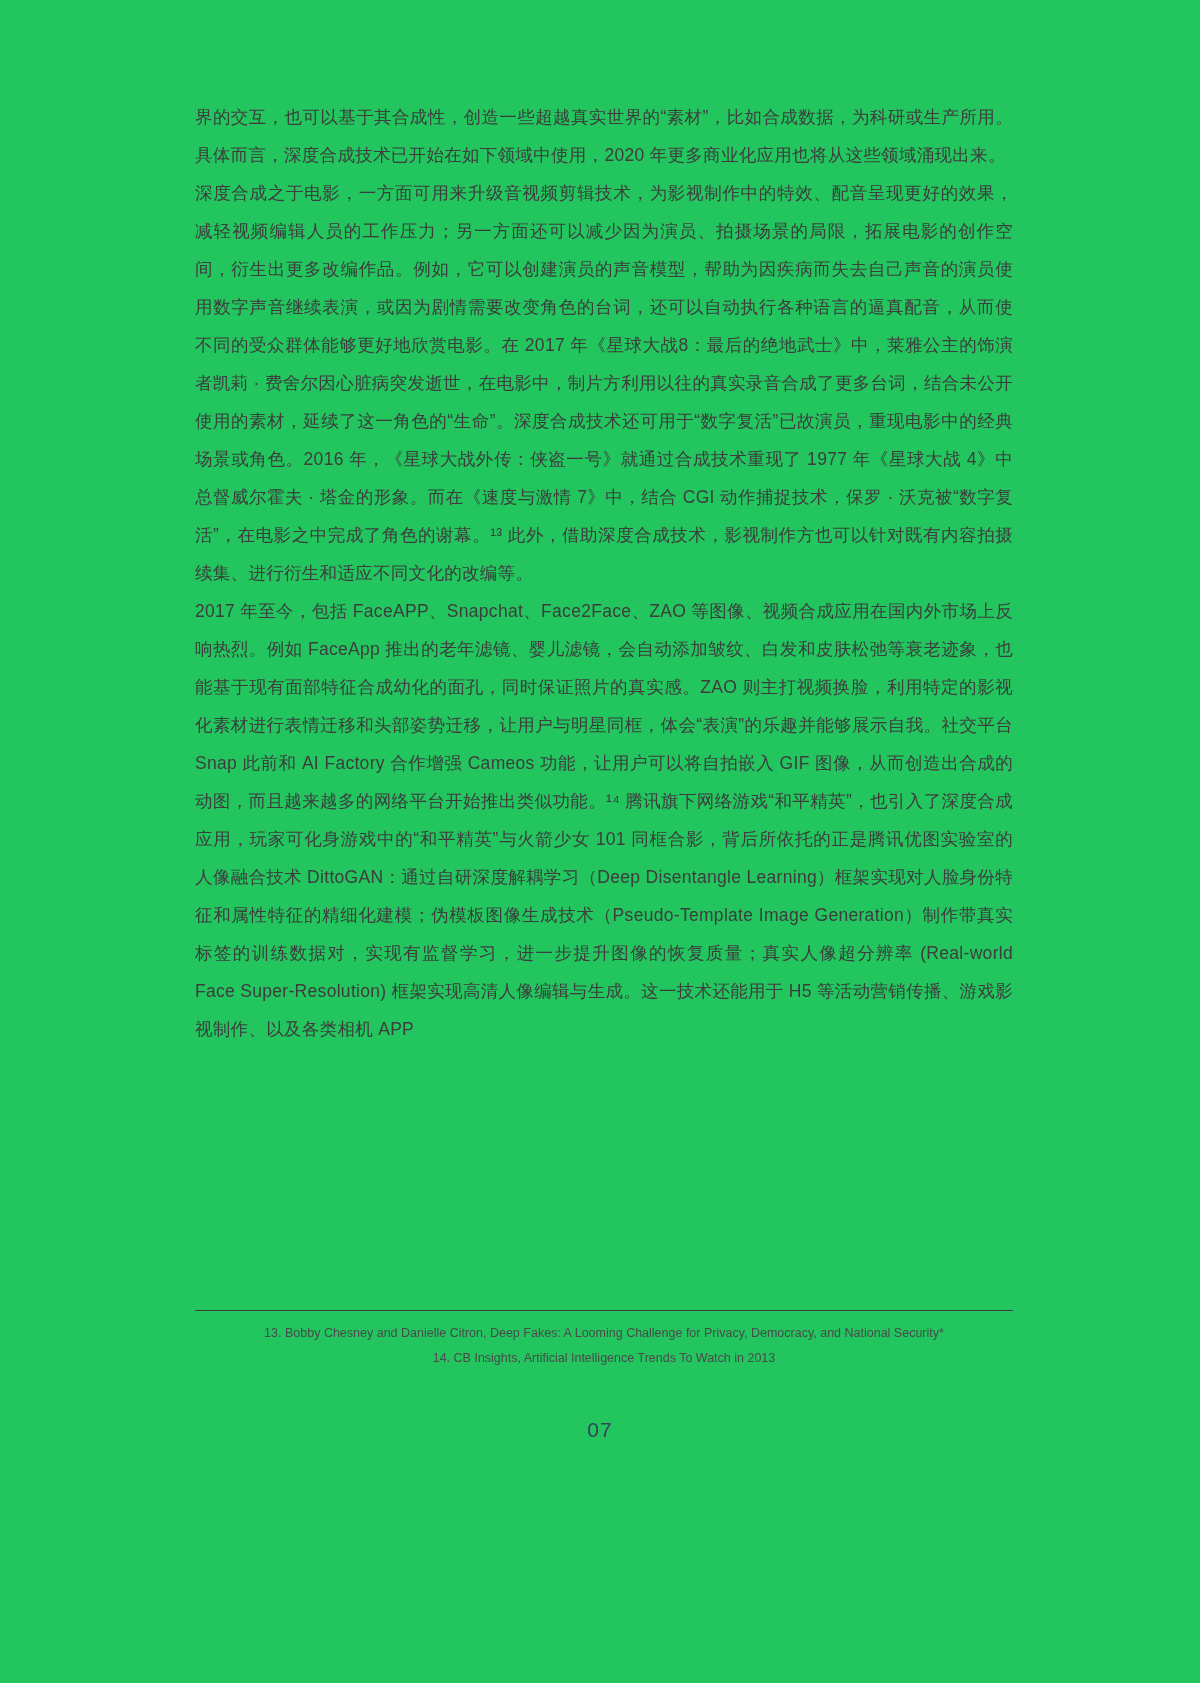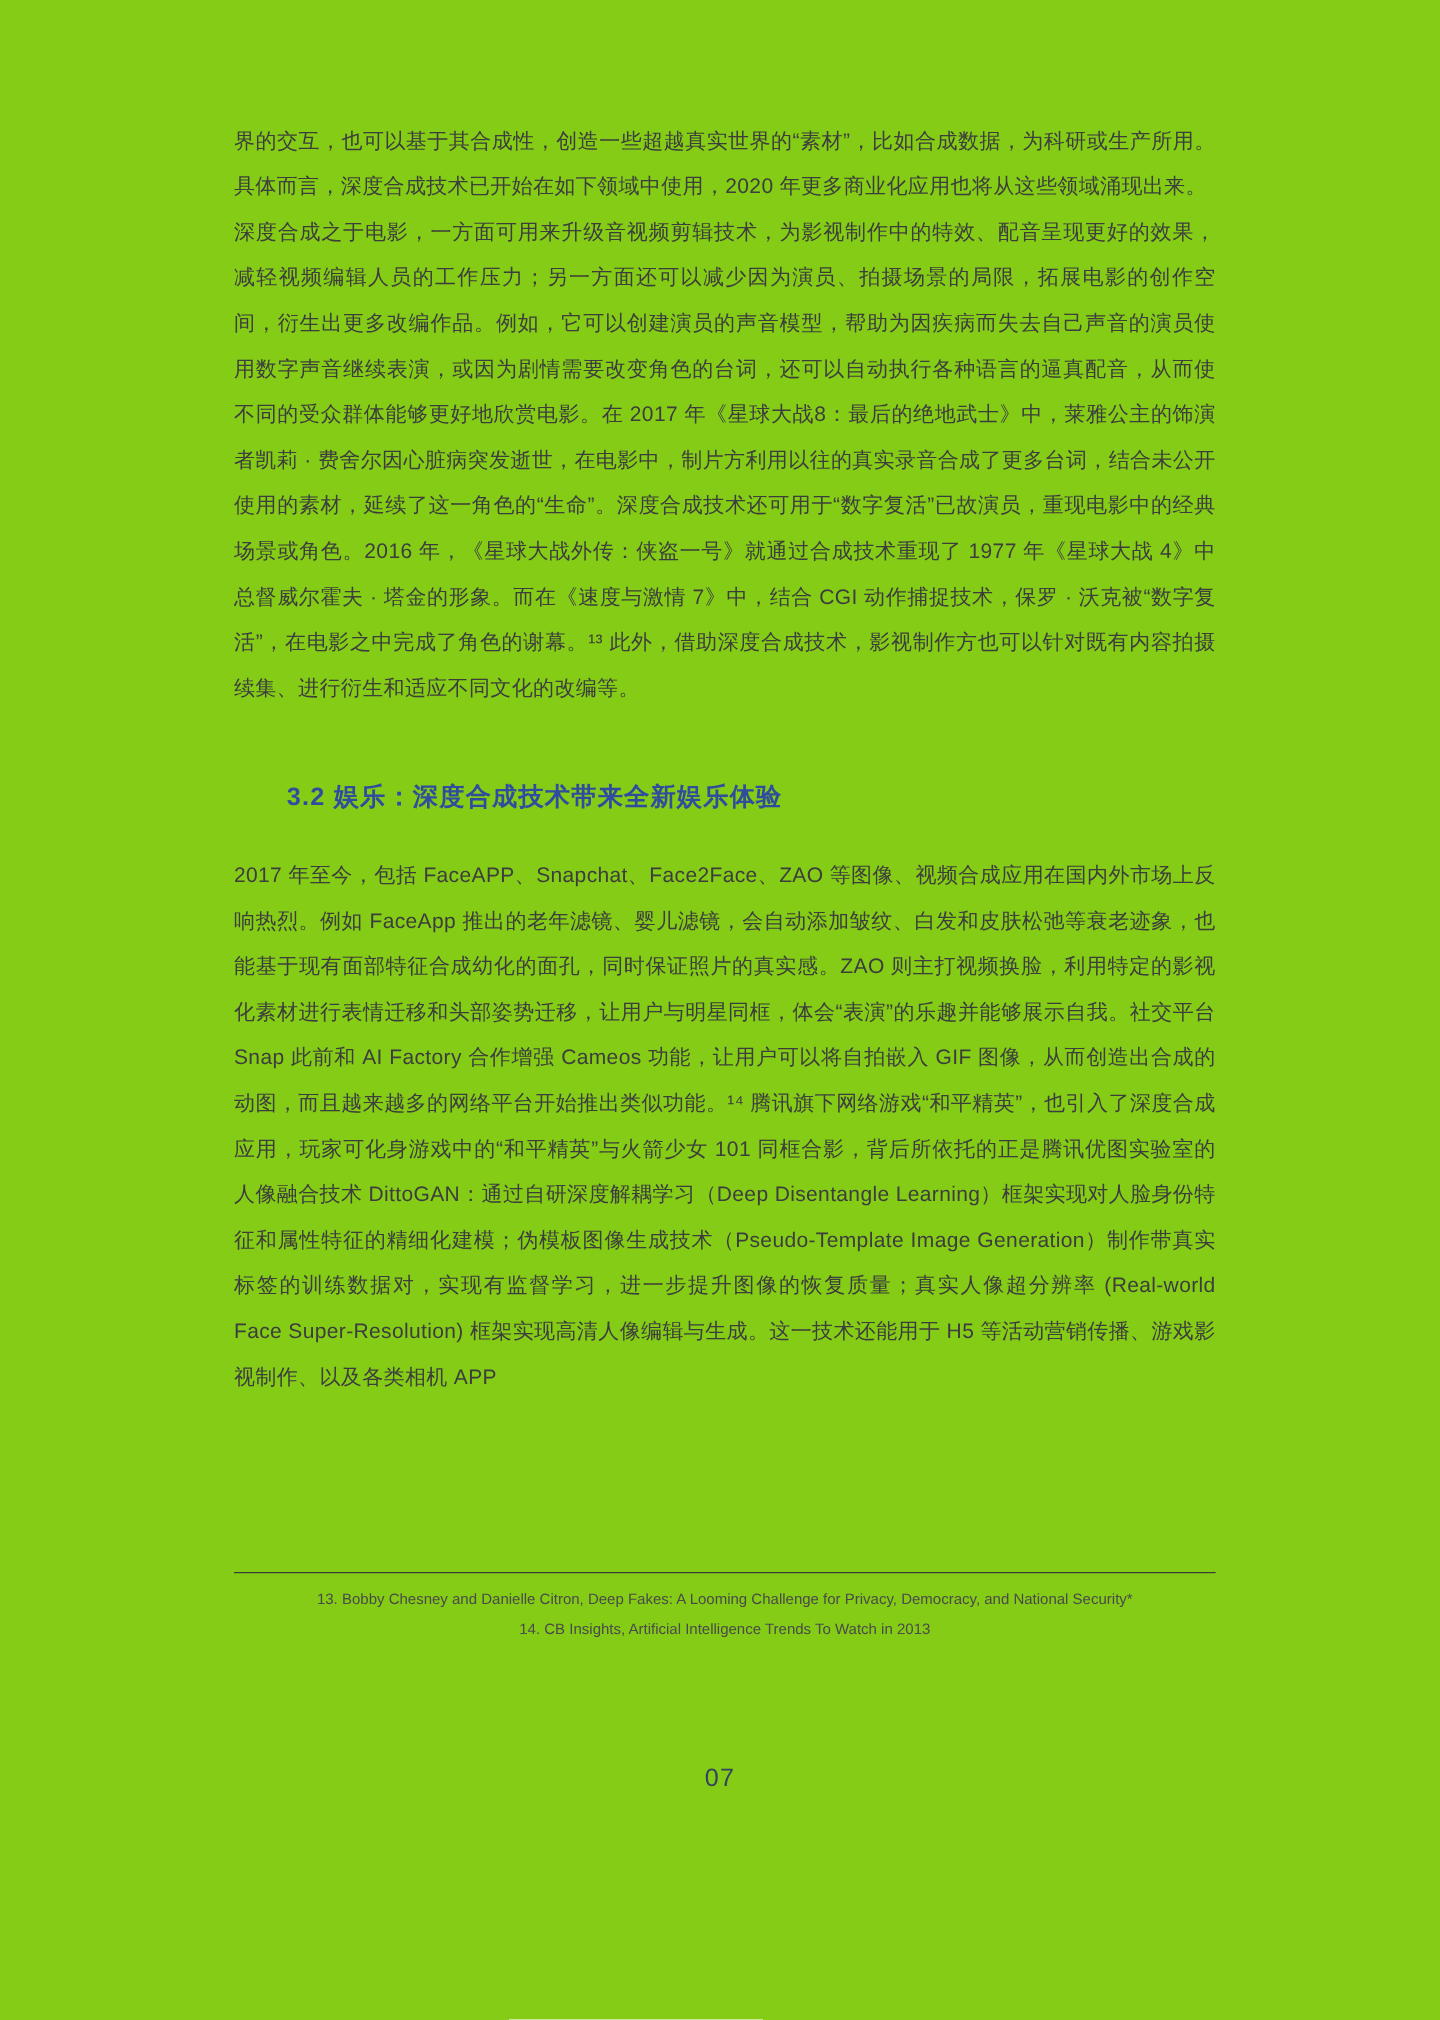--- a/index.html
+++ b/index.html
@@ -5,21 +5,21 @@
   html, body {
     margin: 0;
     padding: 0;
     background: #ffffff;
   }
   .page {
     position: relative;
     width: 1200px;
     height: 1683px;
     margin: 0 auto;
-    background: #84cc16;
+    background: #22c55e;
     font-family: "Liberation Sans", "DejaVu Sans", sans-serif;
     color: #3d3d3d;
     overflow: hidden;
   }
   .content {
     position: absolute;
     left: 195px;
     top: 98px;
     width: 818px;
   }
@@ -52,42 +52,41 @@
   }
   .footnote {
     font-size: 12.5px;
     line-height: 25px;
     color: #4a4a4a;
     margin: 0;
     text-align: center;
   }
   .page-number {
     position: absolute;
-    top: 1470px;
+    top: 1418px;
     left: 0;
     width: 100%;
     text-align: center;
     font-size: 21px;
     color: #35435d;
     letter-spacing: 1px;
   }
 </style>
 </head>
 <body>
 
 <div class="page">
 
   <div class="content">
 
     <p class="body-par">界的交互，也可以基于其合成性，创造一些超越真实世界的“素材”，比如合成数据，为科研或生产所用。具体而言，深度合成技术已开始在如下领域中使用，2020 年更多商业化应用也将从这些领域涌现出来。</p>
 
 
     <p class="body-par">深度合成之于电影，一方面可用来升级音视频剪辑技术，为影视制作中的特效、配音呈现更好的效果，减轻视频编辑人员的工作压力；另一方面还可以减少因为演员、拍摄场景的局限，拓展电影的创作空间，衍生出更多改编作品。例如，它可以创建演员的声音模型，帮助为因疾病而失去自己声音的演员使用数字声音继续表演，或因为剧情需要改变角色的台词，还可以自动执行各种语言的逼真配音，从而使不同的受众群体能够更好地欣赏电影。在 2017 年《星球大战8：最后的绝地武士》中，莱雅公主的饰演者凯莉 · 费舍尔因心脏病突发逝世，在电影中，制片方利用以往的真实录音合成了更多台词，结合未公开使用的素材，延续了这一角色的“生命”。深度合成技术还可用于“数字复活”已故演员，重现电影中的经典场景或角色。2016 年，《星球大战外传：侠盗一号》就通过合成技术重现了 1977 年《星球大战 4》中总督威尔霍夫 · 塔金的形象。而在《速度与激情 7》中，结合 CGI 动作捕捉技术，保罗 · 沃克被“数字复活”，在电影之中完成了角色的谢幕。¹³ 此外，借助深度合成技术，影视制作方也可以针对既有内容拍摄续集、进行衍生和适应不同文化的改编等。</p>
 
-    <h2 class="section-heading">3.2 娱乐：深度合成技术带来全新娱乐体验</h2>
 
     <p class="body-par">2017 年至今，包括 FaceAPP、Snapchat、Face2Face、ZAO 等图像、视频合成应用在国内外市场上反响热烈。例如 FaceApp 推出的老年滤镜、婴儿滤镜，会自动添加皱纹、白发和皮肤松弛等衰老迹象，也能基于现有面部特征合成幼化的面孔，同时保证照片的真实感。ZAO 则主打视频换脸，利用特定的影视化素材进行表情迁移和头部姿势迁移，让用户与明星同框，体会“表演”的乐趣并能够展示自我。社交平台 Snap 此前和 AI Factory 合作增强 Cameos 功能，让用户可以将自拍嵌入 GIF 图像，从而创造出合成的动图，而且越来越多的网络平台开始推出类似功能。¹⁴ 腾讯旗下网络游戏“和平精英”，也引入了深度合成应用，玩家可化身游戏中的“和平精英”与火箭少女 101 同框合影，背后所依托的正是腾讯优图实验室的人像融合技术 DittoGAN：通过自研深度解耦学习（Deep Disentangle Learning）框架实现对人脸身份特征和属性特征的精细化建模；伪模板图像生成技术（Pseudo-Template Image Generation）制作带真实标签的训练数据对，实现有监督学习，进一步提升图像的恢复质量；真实人像超分辨率 (Real-world Face Super-Resolution) 框架实现高清人像编辑与生成。这一技术还能用于 H5 等活动营销传播、游戏影视制作、以及各类相机 APP</p>
 
   </div>
 
   <div class="footnotes">
     <hr class="footnote-divider">
     <p class="footnote">13. Bobby Chesney and Danielle Citron, Deep Fakes: A Looming Challenge for Privacy, Democracy, and National Security*</p>
     <p class="footnote">14. CB Insights, Artificial Intelligence Trends To Watch in 2013</p>
   </div>

